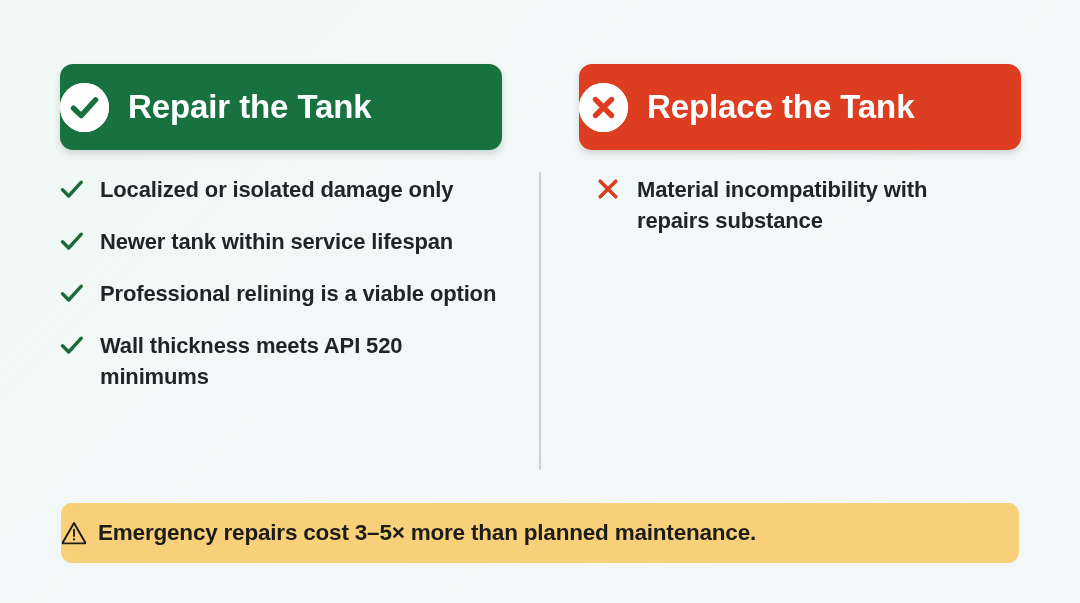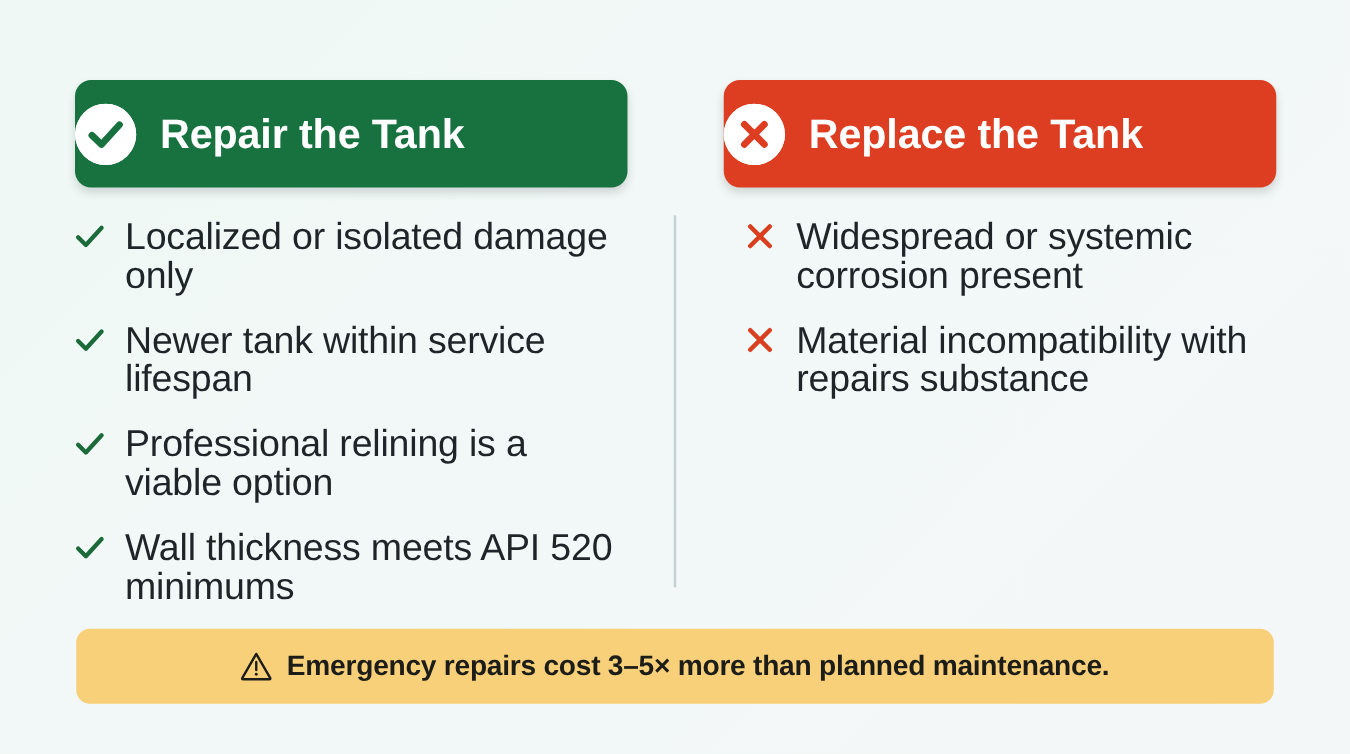--- a/index.html
+++ b/index.html
@@ -102,40 +102,41 @@
     margin-right: 16px;
     display: flex;
     align-items: center;
     justify-content: flex-start;
     padding-top: 2px;
     box-sizing: border-box;
   }
   .mark svg { display: block; }
 
   .item-text {
-    font-size: 30px;
+    font-size: 22px;
     line-height: 31px;
     color: #1e2427;
     letter-spacing: -0.15px;
     max-width: 400px;
+    font-weight: bold;
   }
   .col.right .item-text { max-width: 365px; }
 
   
   .banner {
     position: absolute;
     left: 61px;
     top: 503px;
     width: 958px;
     height: 60px;
     border-radius: 11px;
     background: #f8d07a;
     display: flex;
     align-items: center;
-    justify-content: center;
+    justify-content: flex-start;
     box-sizing: border-box;
   }
   .banner-icon {
     width: 26px;
     height: 26px;
     flex: 0 0 26px;
     margin-right: 11px;
     display: flex;
     align-items: center;
     justify-content: center;
@@ -217,28 +218,20 @@
             <path d="M2.5 10.8 L8.7 17.0 L21.3 3.2" fill="none" stroke="#1b6b3a" stroke-width="3.4" stroke-linecap="round" stroke-linejoin="round"></path>
           </svg>
         </span>
         <span class="item-text">Wall thickness meets API 520 minimums</span>
       </div>
 
     </div>
 
     <div class="col right">
 
-      <div class="item">
-        <span class="mark">
-          <svg width="22" height="22" viewBox="0 0 22 22">
-            <path d="M3.2 3.2 L18.8 18.8 M18.8 3.2 L3.2 18.8" fill="none" stroke="#d93e1f" stroke-width="3.6" stroke-linecap="round"></path>
-          </svg>
-        </span>
-        <span class="item-text">Widespread or systemic corrosion present</span>
-      </div>
 
       <div class="item">
         <span class="mark">
           <svg width="22" height="22" viewBox="0 0 22 22">
             <path d="M3.2 3.2 L18.8 18.8 M18.8 3.2 L3.2 18.8" fill="none" stroke="#d93e1f" stroke-width="3.6" stroke-linecap="round"></path>
           </svg>
         </span>
         <span class="item-text">Material incompatibility with repairs substance</span>
       </div>
 

